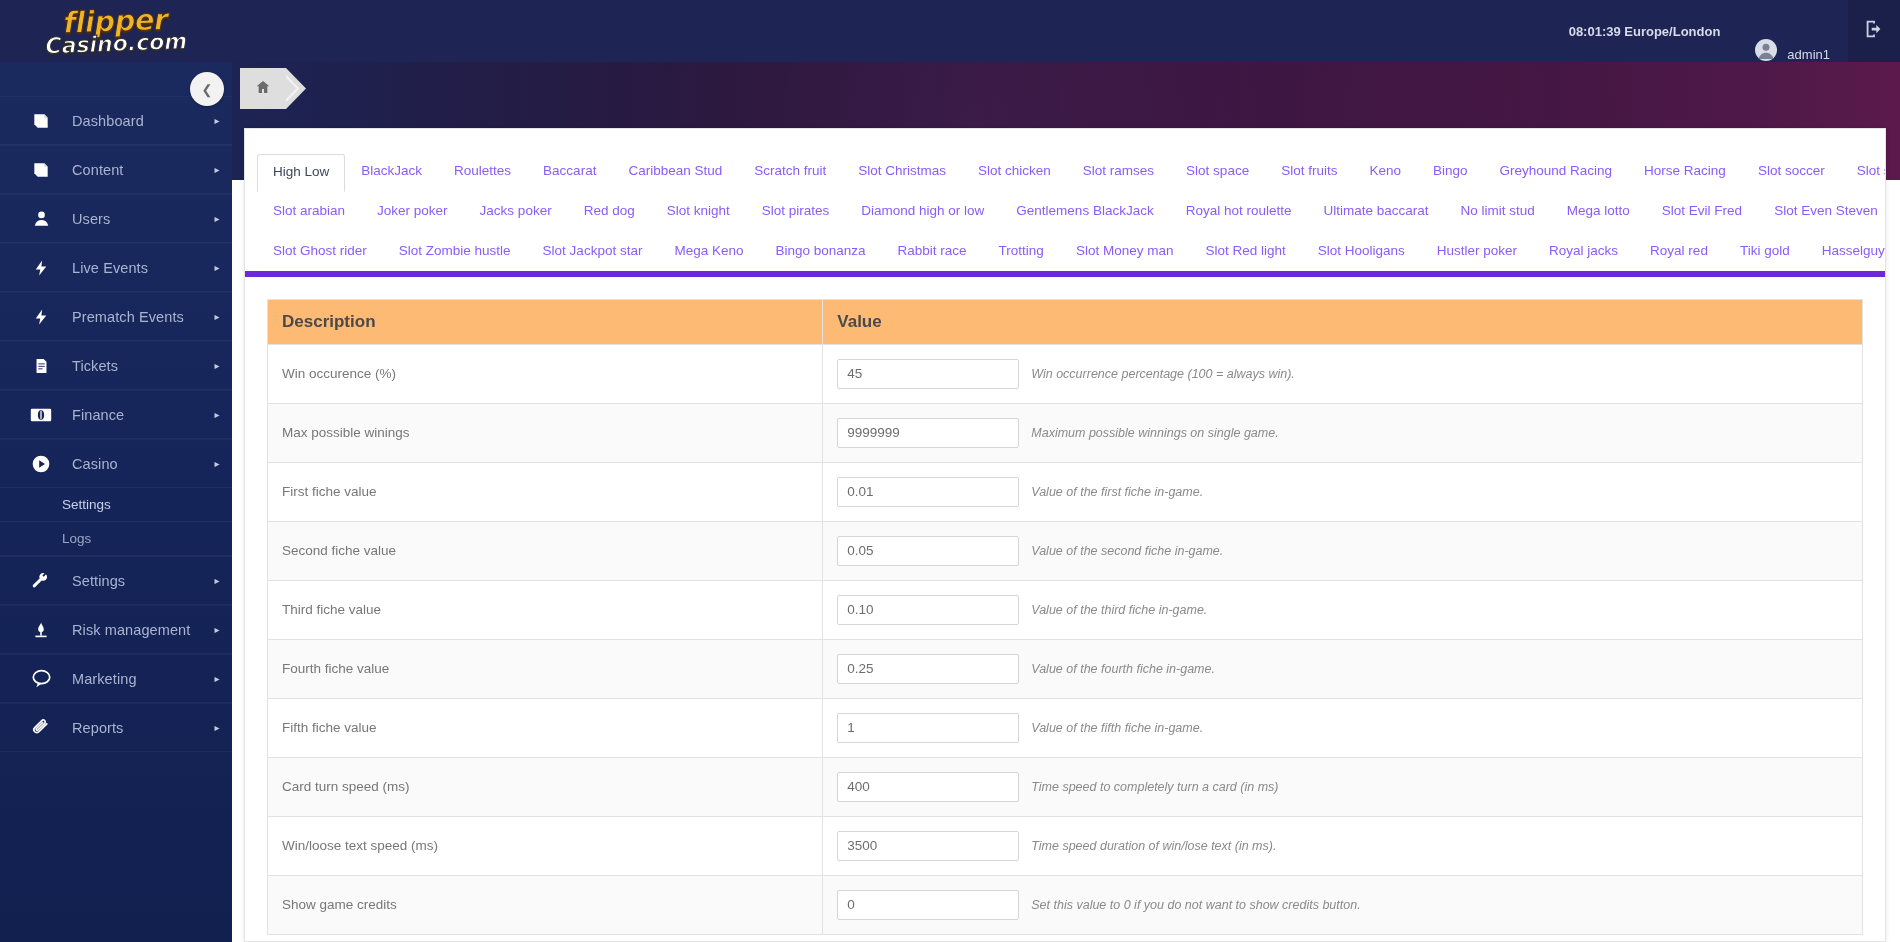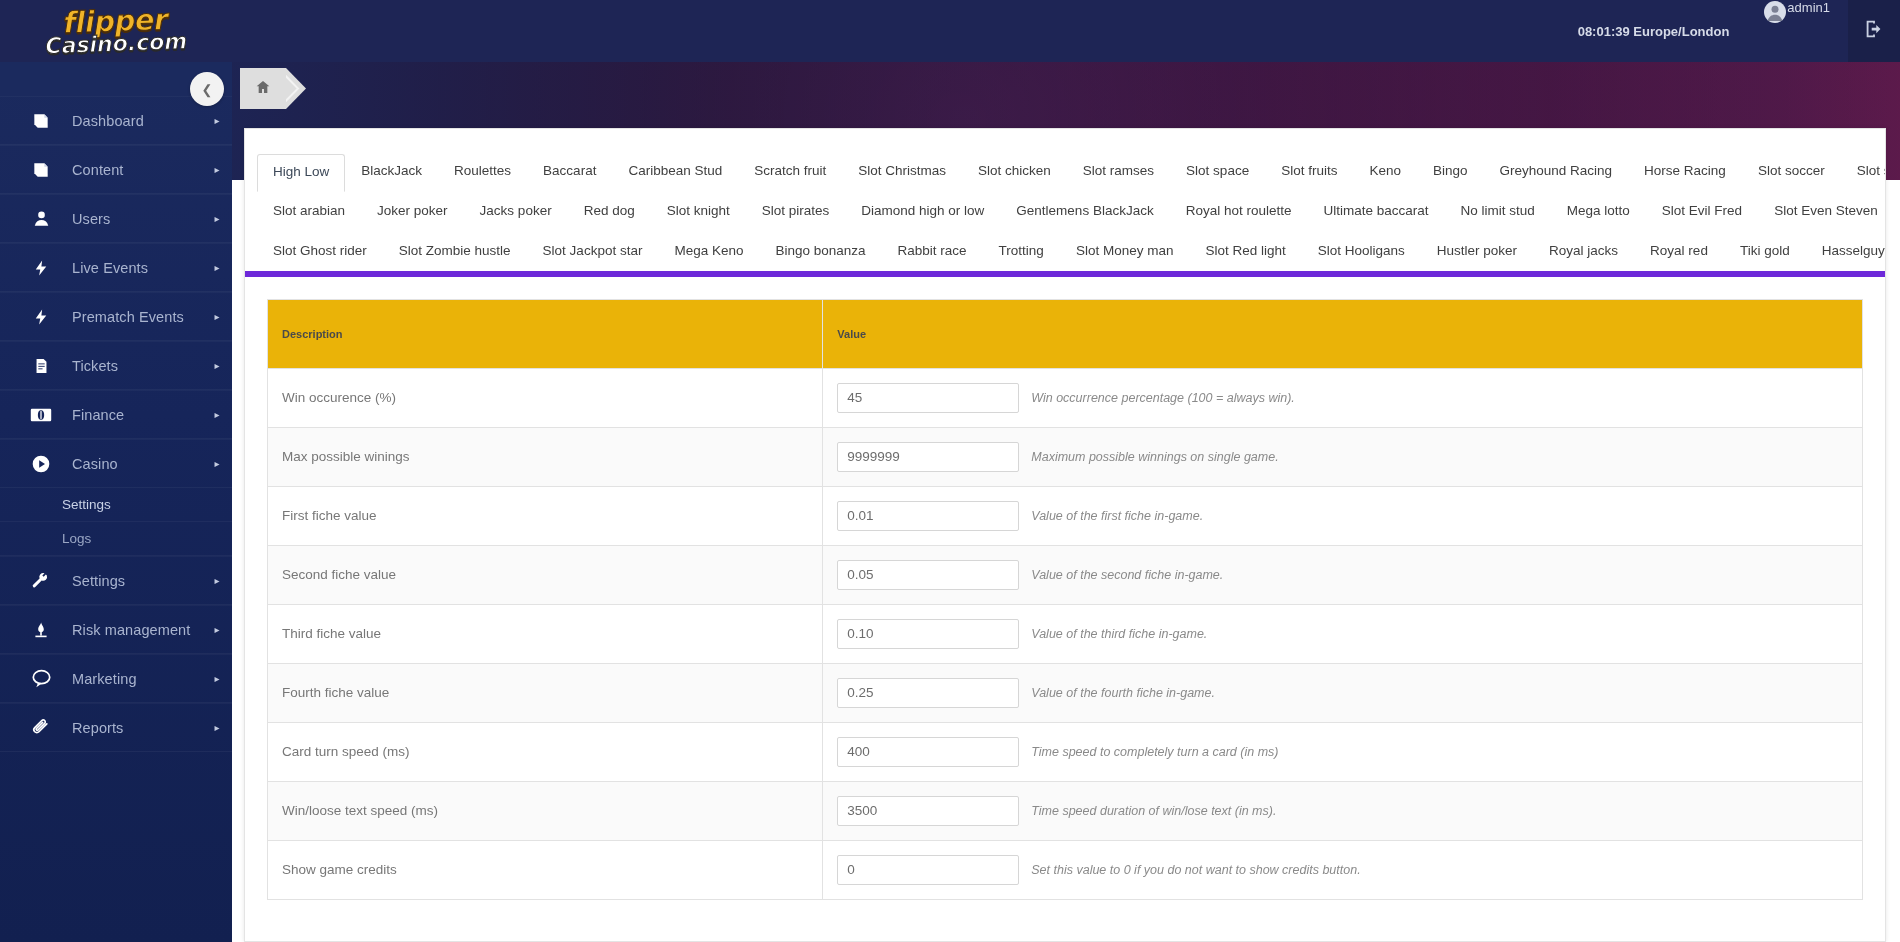--- a/index.html
+++ b/index.html
@@ -43,21 +43,21 @@
   .topbar-spacer { flex: 1; }
   .topbar-right {
     display: flex; align-items: center; gap: 0px;
     padding-right: 0px; height: 62px;
   }
   .clock {
     color: #d6dbe8; font-size: 13px; font-weight: bold;
     padding: 0 16px; white-space: nowrap;
   }
   .user-chip {
-    display: flex; align-items: flex-start; 
+    display: flex; align-items: flex-end; gap: 9px;
     padding: 0 18px; height: 62px; color: #d6dbe8; font-size: 13px;
     cursor: pointer;
   }
   .avatar-ic { width: 24px; height: 24px; display: block; }
   .logout-chip {
     width: 52px; height: 62px;
     display: flex; align-items: center; justify-content: center;
     background: #1a2049; cursor: pointer;
   }
 
@@ -142,41 +142,41 @@
     border: 1px solid #e4e4e4;
     box-shadow: 0 0 4px rgba(0,0,0,.10);
     overflow: hidden;
   }
 
   
   .tabs-wrap { padding: 24px 12px 0 12px; border-bottom: 6px solid #6d28d9; }
   .tab-row { display: flex; flex-wrap: nowrap; align-items: flex-end; }
   .tab {
     padding: 10px 15px 11px 15px;
-    font-size: 13.5px; color: #404040;
+    font-size: 13.5px; color: #8b5cf6;
     white-space: nowrap; cursor: pointer;
     border: 1px solid transparent; border-radius: 3px 3px 0 0;
     line-height: 1.1;
   }
   .tab.active {
     background: #ffffff;
     border: 1px solid #dcdcdc; border-bottom-color: #ffffff;
     color: #3c4858;
     margin-bottom: -1px;
   }
   .tab-row.r2, .tab-row.r3 { margin-top: 2px; }
 
   
   .tbl-area { padding: 22px 22px 0 22px; }
   table.settings { width: 100%; border-collapse: collapse; }
   table.settings th {
-    text-align: left; font-size: 11px; font-weight: bold; color: #4a4a4a;
-    background: #eab308;
+    text-align: left; font-size: 17px; font-weight: bold; color: #4a4a4a;
+    background: #fdba74;
     border: 1px solid #e2e2e2;
-    padding: 28px 14px;
+    padding: 12px 14px;
   }
   table.settings td {
     border: 1px solid #e2e2e2;
     padding: 14px 14px;
     vertical-align: middle;
     font-size: 13.5px; color: #777777;
   }
   table.settings tbody tr:nth-child(odd) td { background: #ffffff; }
   table.settings tbody tr:nth-child(even) td { background: #fafafa; }
   .col-desc { width: 295px; }
@@ -543,20 +543,29 @@
             <tr>
               <td class="col-desc desc-cell">Fourth fiche value</td>
               <td>
                 <div class="val-cell">
                   <input type="text" value="0.25" style="">
                   <span class="hint">Value of the fourth fiche in-game.</span>
                 </div>
               </td>
             </tr>
             <tr>
+              <td class="col-desc desc-cell">Fifth fiche value</td>
+              <td>
+                <div class="val-cell">
+                  <input type="text" value="1" style="">
+                  <span class="hint">Value of the fifth fiche in-game.</span>
+                </div>
+              </td>
+            </tr>
+            <tr>
               <td class="col-desc desc-cell">Card turn speed (ms)</td>
               <td>
                 <div class="val-cell">
                   <input type="text" value="400" style="">
                   <span class="hint">Time speed to completely turn a card (in ms)</span>
                 </div>
               </td>
             </tr>
             <tr>
               <td class="col-desc desc-cell">Win/loose text speed (ms)</td>

